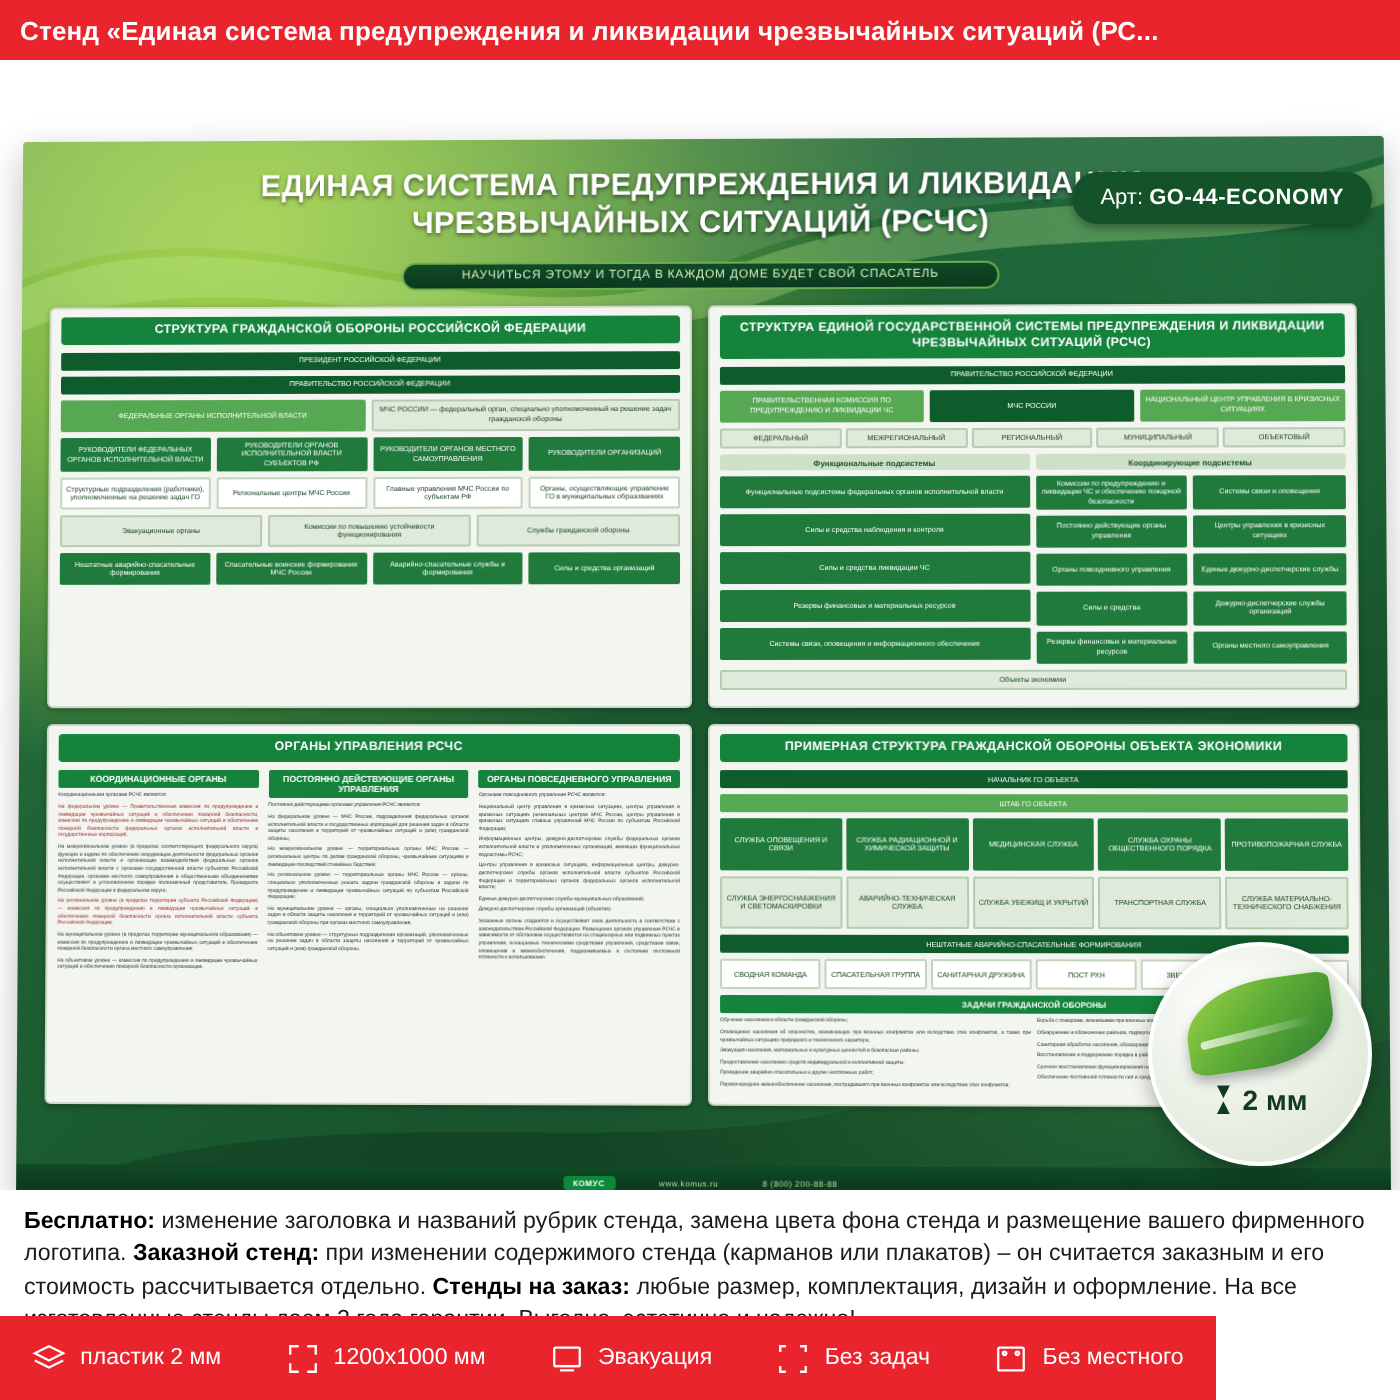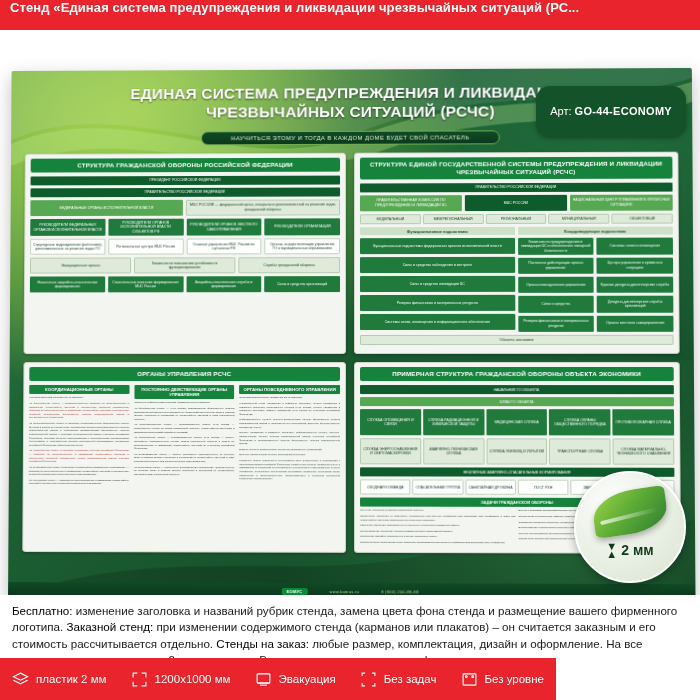--- a/index.html
+++ b/index.html
@@ -10,21 +10,21 @@
     background:#ffffff;
     overflow:hidden;
     position:relative;
   }
 
   
   .topbar{
     height:30px;
     background:#e9242c;
     color:#fff;
-    display:flex; 
+    display:flex; align-items:center;
     padding:0 10px;
     font-size:13px;
     font-weight:bold;
     letter-spacing:.1px;
     white-space:nowrap;
     overflow:hidden;
   }
 
   
   .poster-wrap{
@@ -199,21 +199,21 @@
     padding:1px 5px; border-radius:2px;
   }
 
   
   .art-badge{
     position:absolute;
     right:14px; top:56px;
     background:#14532a;
     color:#fff;
     border-radius:14px;
-    padding:19px 14px;
+    padding:7px 14px;
     font-size:11px;
     z-index:20;
     box-shadow:0 2px 5px rgba(0,0,0,.35);
     white-space:nowrap;
   }
   .art-badge b{ font-weight:bold; letter-spacing:.3px; }
 
   
   .bubble{
     position:absolute;
@@ -253,27 +253,27 @@
     font-size:11px; color:#123a1c;
   }
 
   
   .desc{
     padding:8px 12px 0 12px;
     font-size:11.6px;
     line-height:1.42;
     color:#1b1b1b;
   }
-  .desc b{ font-weight:normal; color:#000;margin-top:20px; }
+  .desc b{ font-weight:bold; color:#000;margin-top:20px; }
 
   
   .featurebar{
     position:absolute;
     left:0; bottom:0;
-    width:556px; height:42px;
+    width:608px; height:42px;
     background:#e9242c;
     display:flex; align-items:center; justify-content:space-around;
     color:#fff;
     font-size:11.5px;
   }
   .feat{ display:flex; align-items:center; gap:7px; white-space:nowrap; }
   .feat svg{ display:block; }
 </style>
 </head>
 <body>
@@ -571,15 +571,15 @@
   </div>
 
   <div class="feat">
     <span>
       <svg width="17" height="17" viewBox="0 0 24 24" fill="none" stroke="#fff" stroke-width="1.6">
         <rect x="3" y="4" width="18" height="16" rx="1"></rect>
           <circle cx="7.5" cy="8" r="1.2"></circle>
           <circle cx="16.5" cy="8" r="1.2"></circle>
       </svg>
     </span>
-    <span>Без уровне</span>
+    <span>Без местного</span>
   </div>
 </div>
 
 </body></html>

